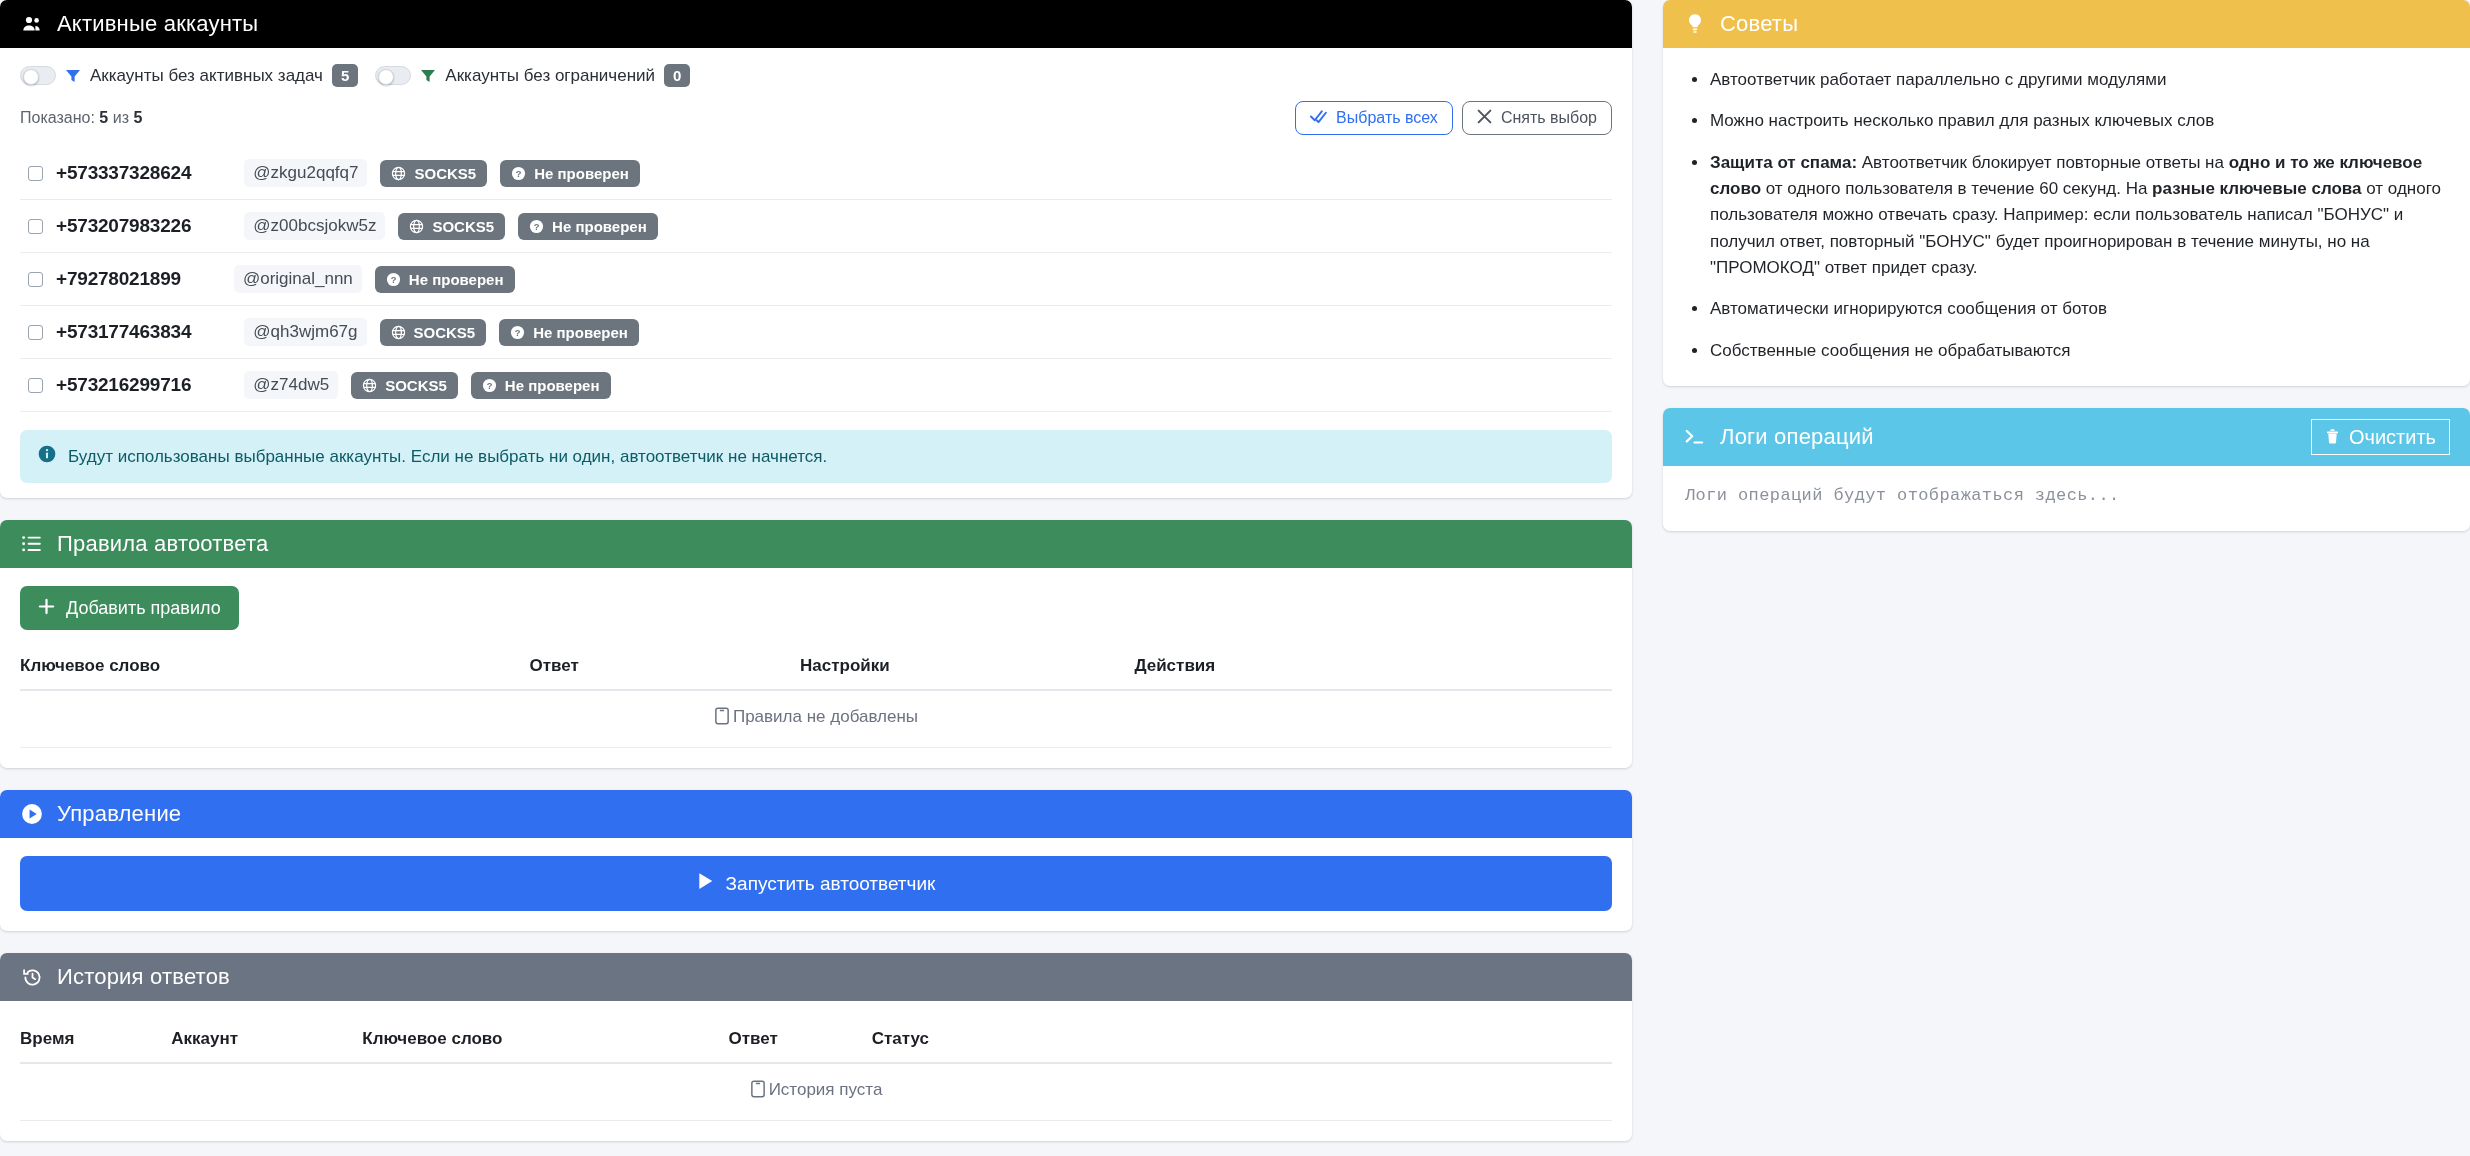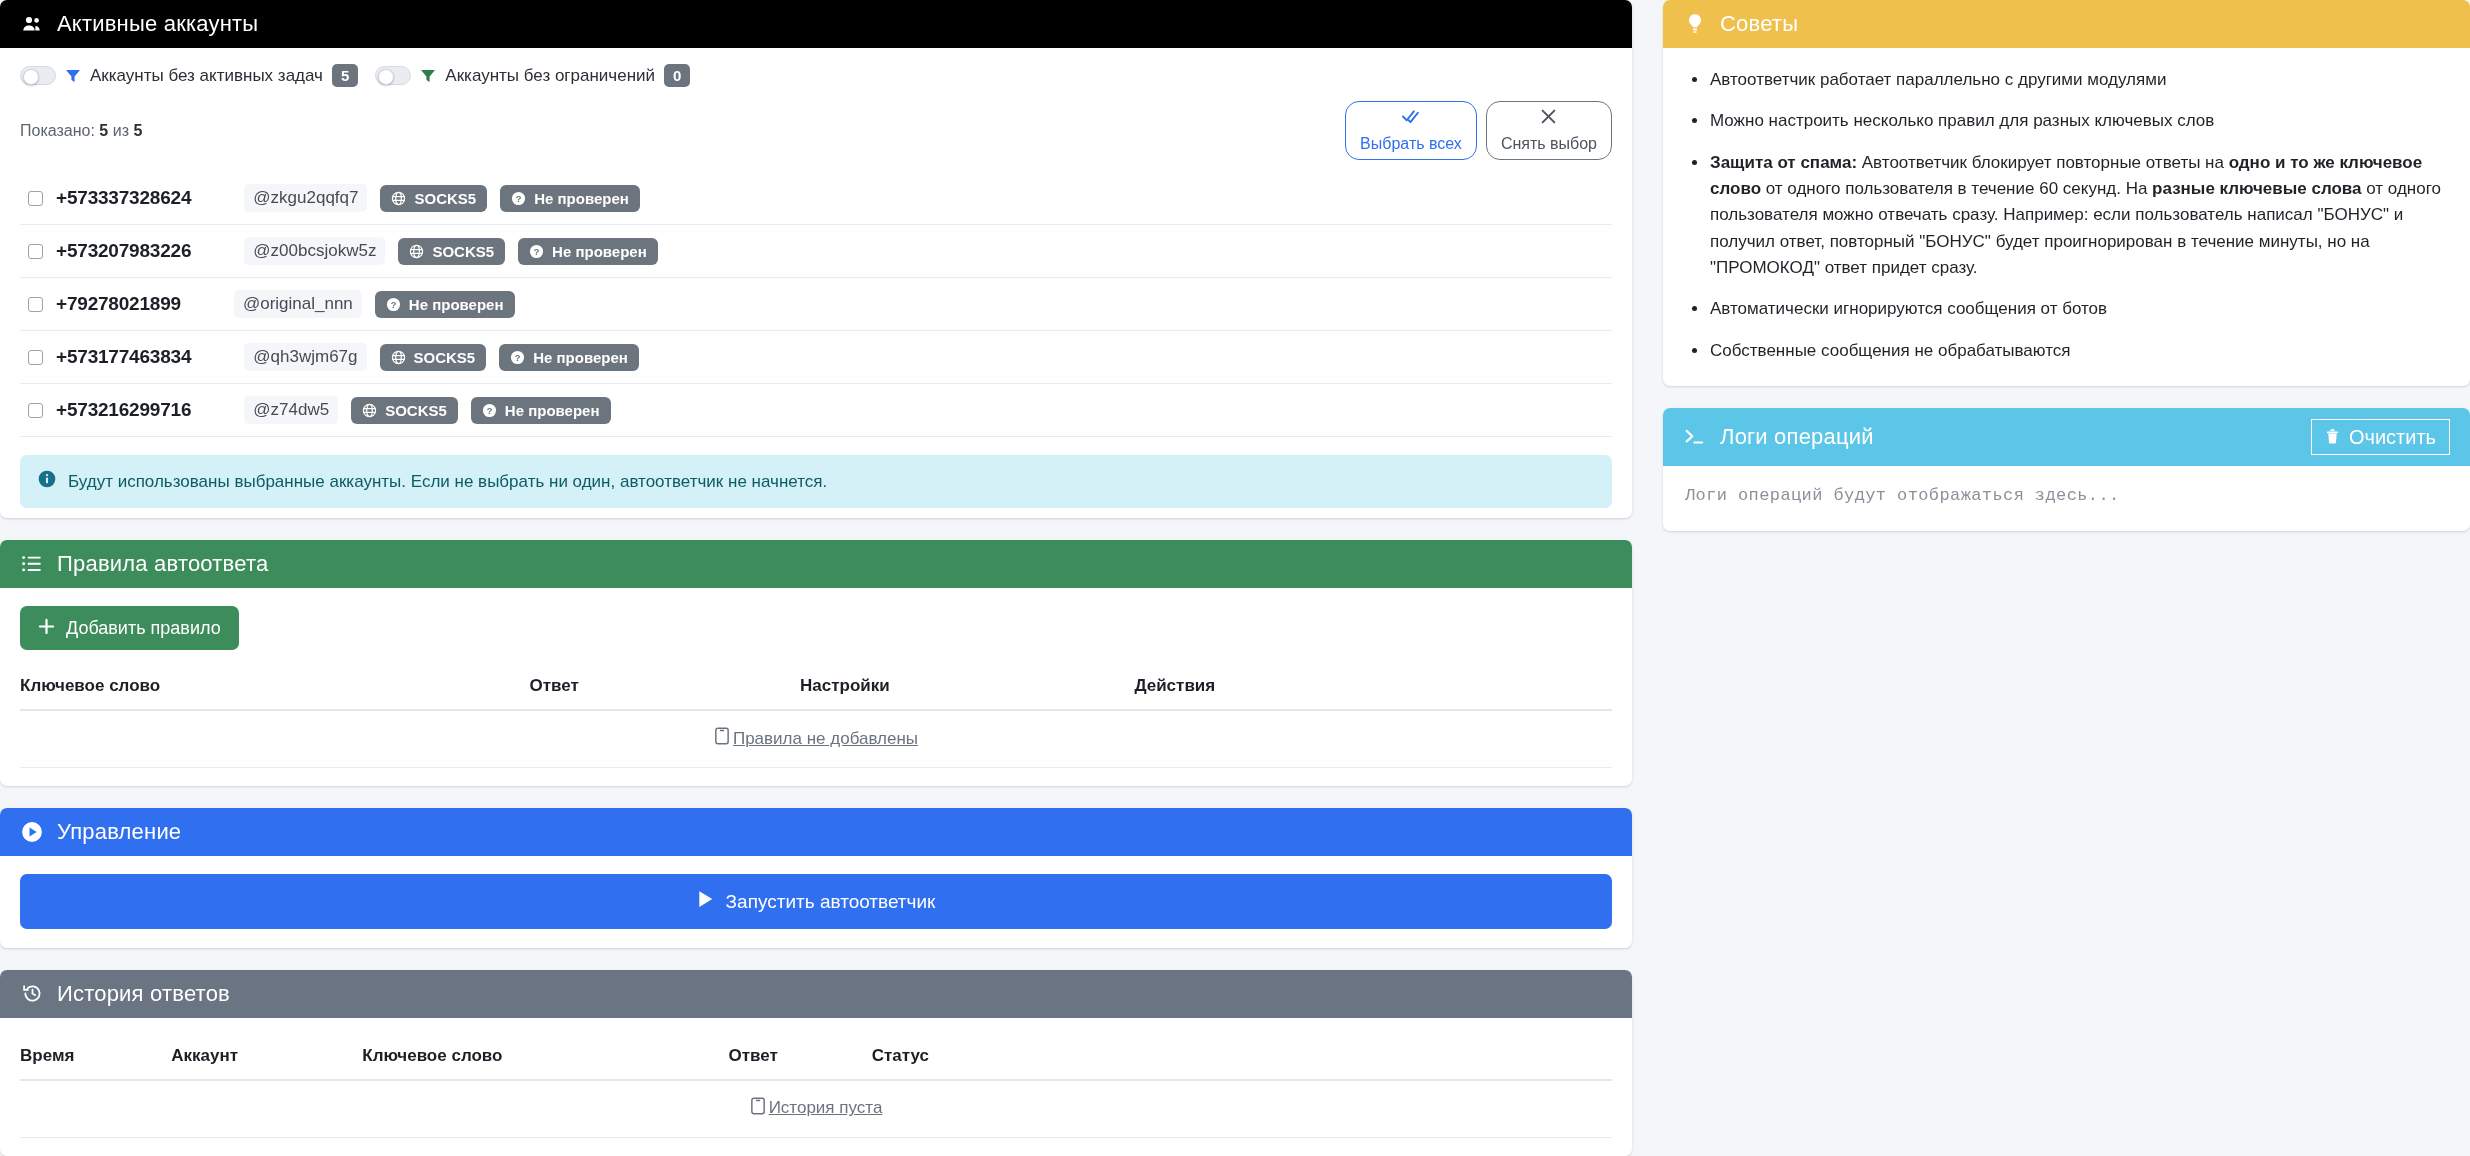--- a/index.html
+++ b/index.html
@@ -68,25 +68,24 @@
   .fgroup { display: flex; align-items: center; gap: 9px; }
 
   .shown-row {
     display: flex; align-items: center; justify-content: space-between;
     padding: 10px 20px 12px 20px;
   }
   .shown-txt { font-size: 16px; color: #5d646e; }
   .shown-txt b { color: #2b2f36; }
   .sel-btns { display: flex; gap: 9px; }
   .btn-out {
-    display: inline-flex; gap: 9px;
+    display: inline-flex; align-items: center; gap: 9px;
     font-size: 16px; padding: 7px 14px;
-    border-radius: 14px; background: #fff; cursor: pointer;
+    border-radius: 8px; background: #fff; cursor: pointer;
     line-height: 1;
-    flex-direction: column;
   }
   .btn-blue-out { border: 1.5px solid #2f6ff0; color: #2f6ff0; }
   .btn-gray-out { border: 1.5px solid #6c757d; color: #4d545e; }
 
   
   .acct-list { padding: 0 20px; }
   .acct-row {
     display: flex; align-items: center; gap: 13px;
     padding: 12px 0 12px 8px;
     border-bottom: 1px solid #e9ecef;
@@ -138,21 +137,21 @@
   table.tbl { width: 100%; border-collapse: collapse; margin-top: 26px; }
   table.tbl th {
     text-align: left; font-size: 17px; color: #1c2026; font-weight: bold;
     padding: 0 0 13px 0; border-bottom: 2px solid #e4e7ec;
   }
   table.tbl td.empty {
     text-align: center; padding: 16px 0 17px 0;
     font-size: 17px; color: #6b7280;
     border-bottom: 1px solid #e9ecef;
   }
-  .empty-inner { display: inline-flex; align-items: center; gap: 3px; text-decoration: underline; }
+  .empty-inner { display: inline-flex; gap: 3px; }
 
   
   .tips-body { padding: 19px 26px 22px 26px; }
   .tips-body ul { list-style: none; }
   .tips-body li {
     position: relative; padding-left: 21px; margin-bottom: 15px;
     font-size: 17px; line-height: 1.55; color: #1f2328;
   }
   .tips-body li:last-child { margin-bottom: 0; }
   .tips-body li::before {

